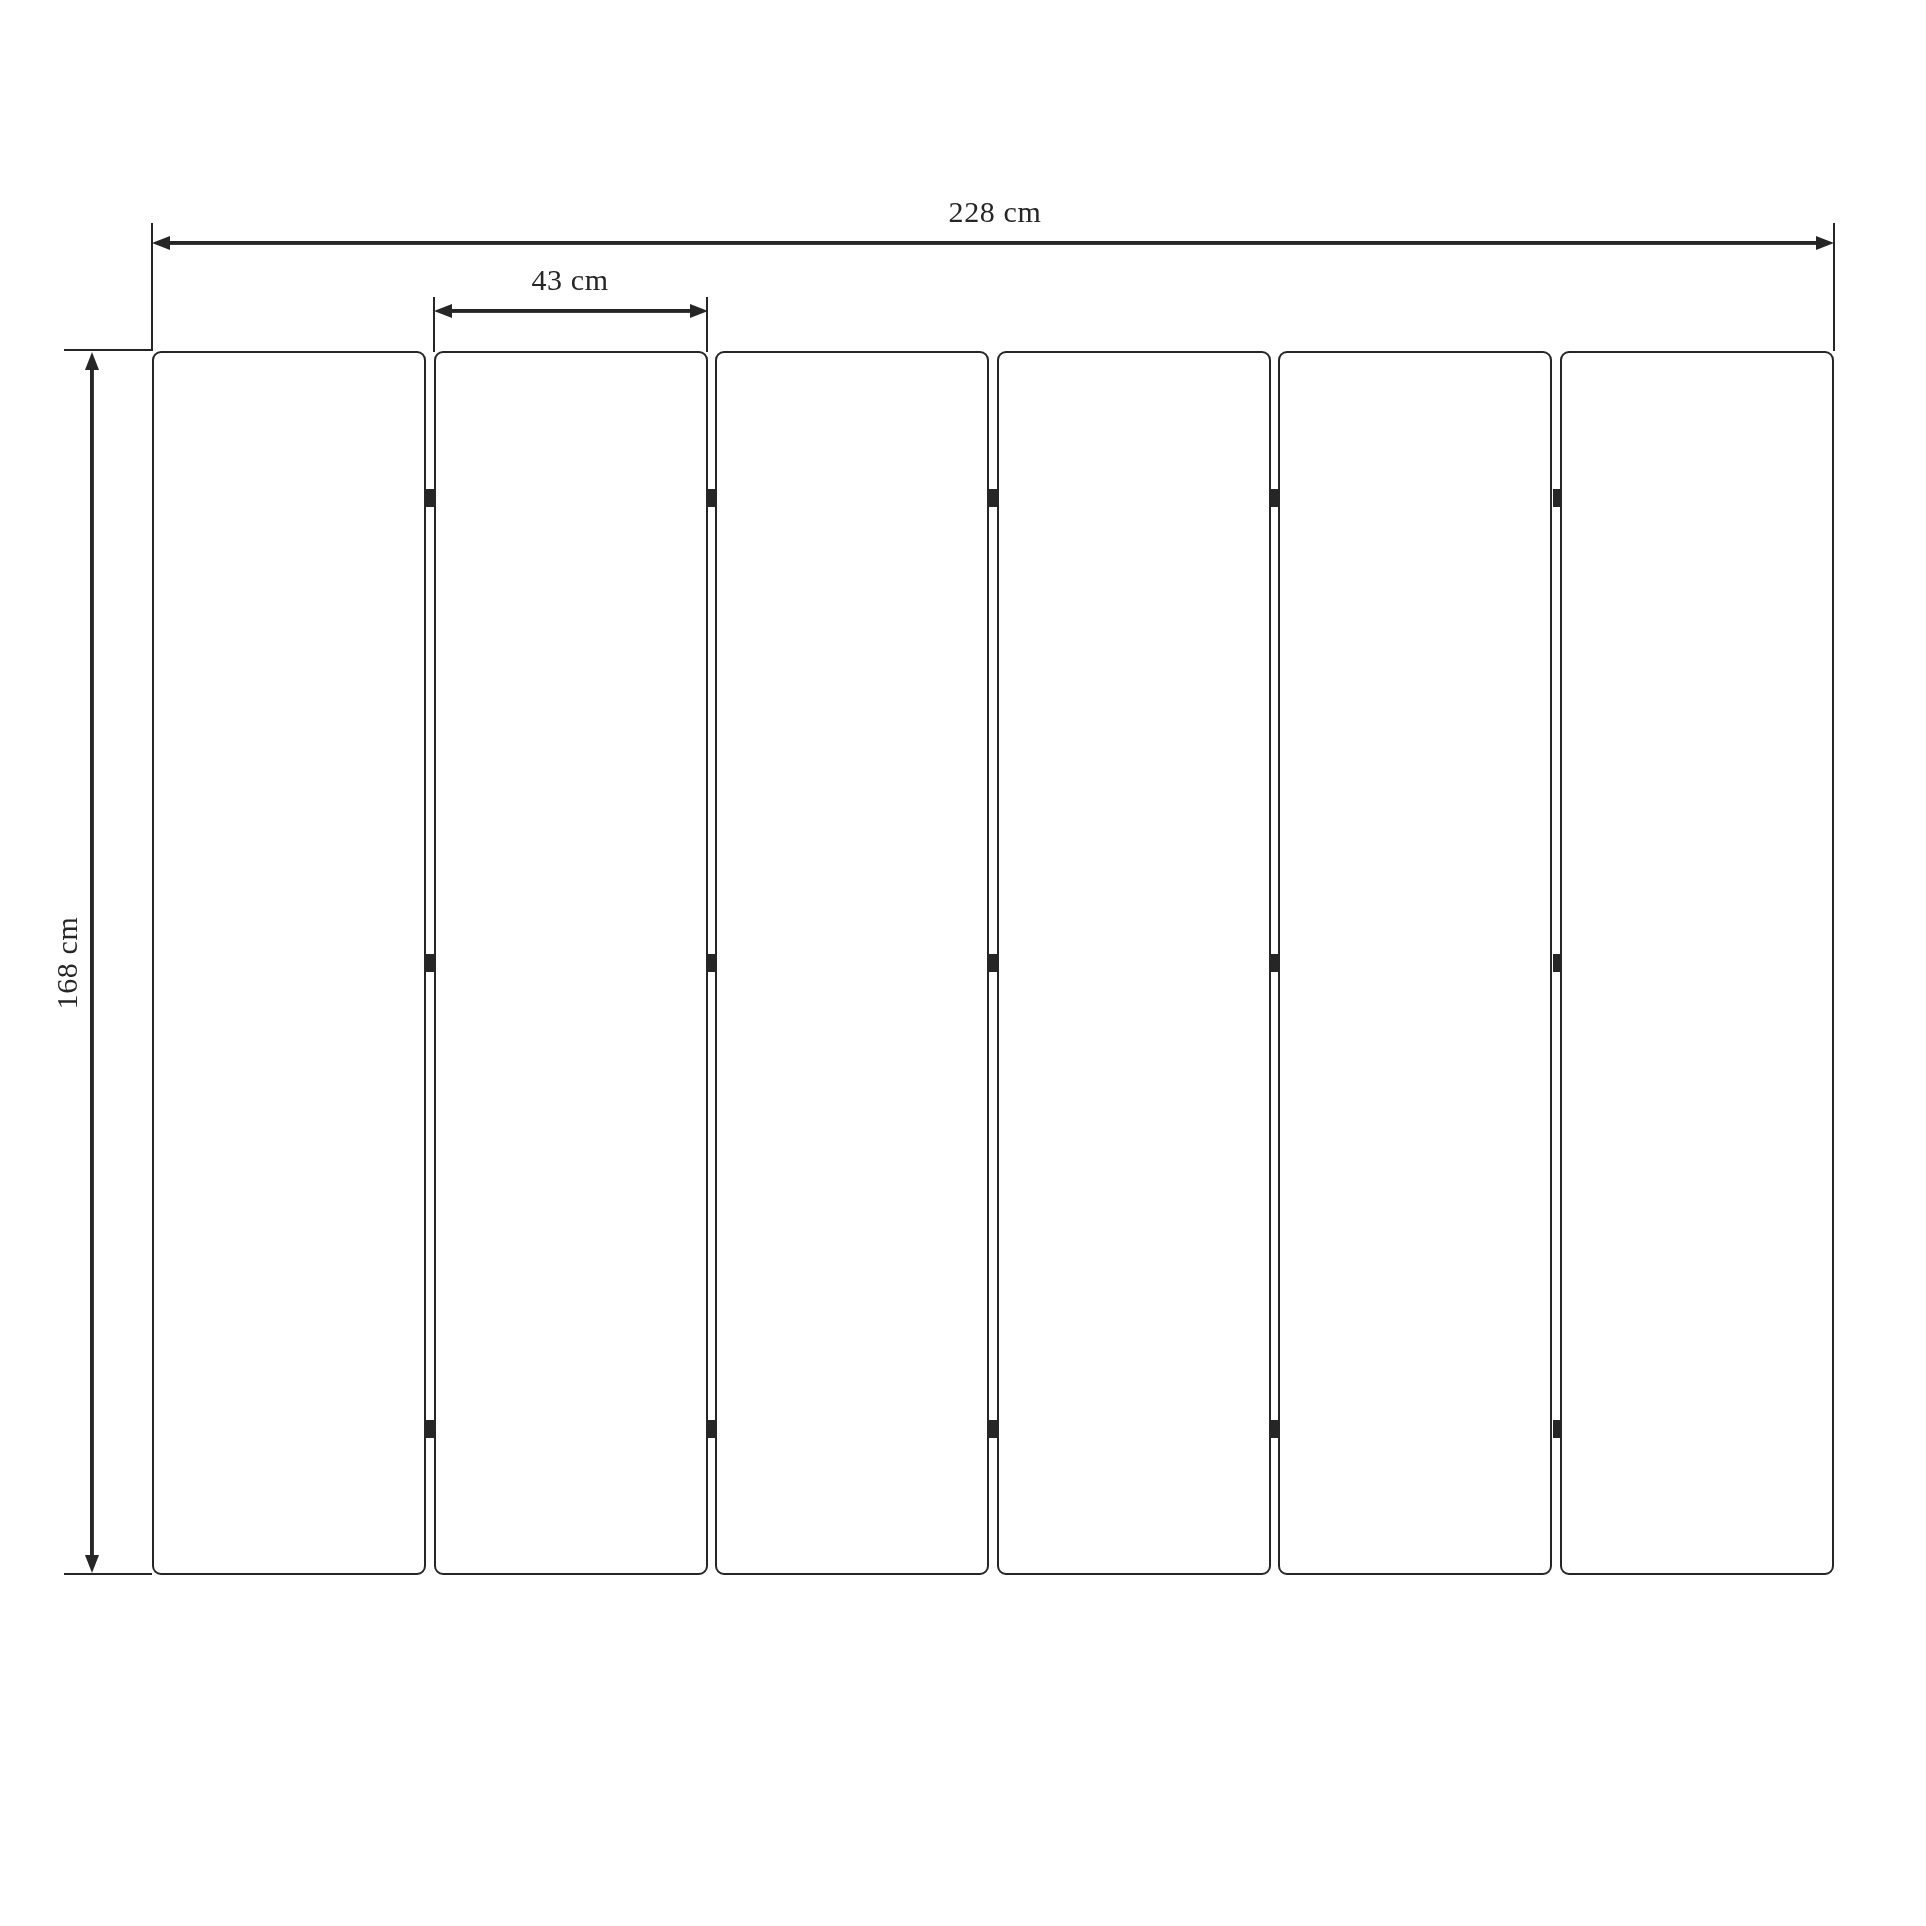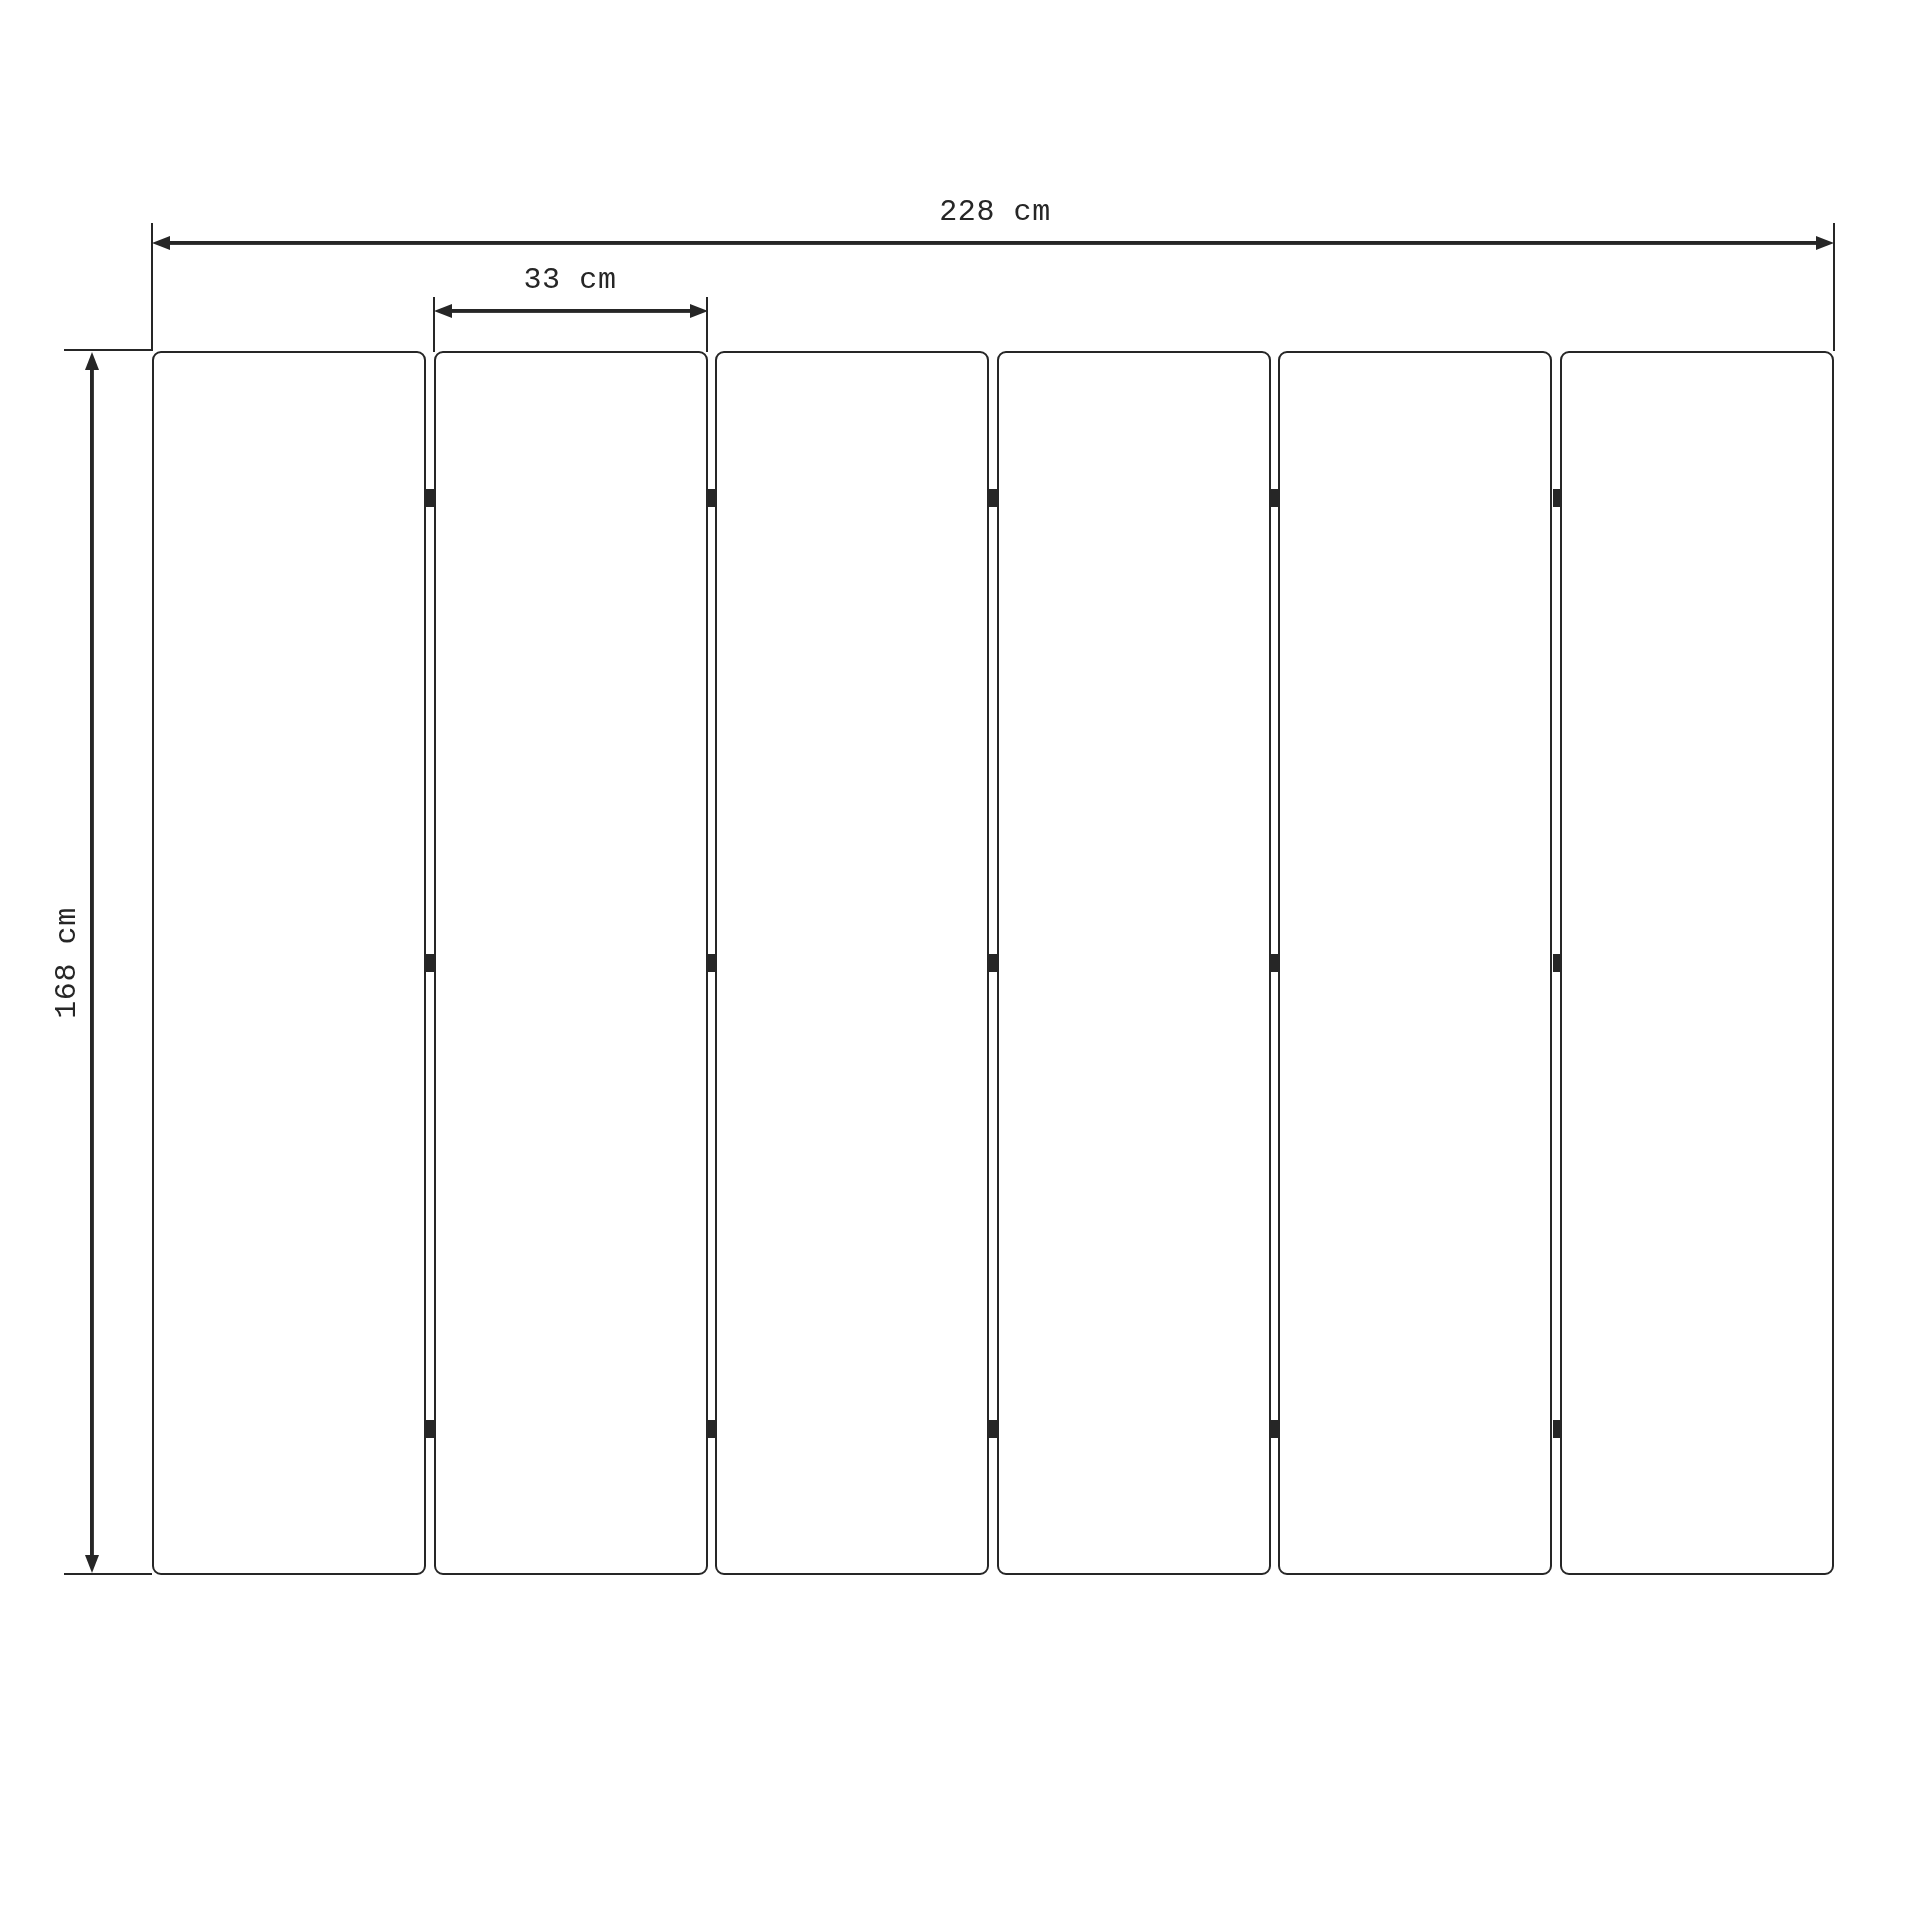--- a/index.html
+++ b/index.html
@@ -3,21 +3,21 @@
 <meta charset="utf-8">
 <style>
   :root { --ink: #262626; --bg: #ffffff; }
   * { box-sizing: border-box; }
   html, body { margin: 0; padding: 0; background: var(--bg); }
   .canvas {
     position: relative;
     width: 1926px;
     height: 1926px;
     background: var(--bg);
-    font-family: Liberation Mono, monospace;
+    font-family: Liberation Serif, serif;
     color: var(--ink);
     overflow: hidden;
     padding-left: 37px;
   }
 
   
   .dim-label {
     position: absolute;
     font-size: 30px;
     line-height: 1;
@@ -107,21 +107,21 @@
 </head>
 <body>
 
 <div class="canvas">
 
   <div class="dim-label" id="lbl-total">228 cm</div>
   <div class="ext" id="ext-total-l"></div>
   <div class="ext" id="ext-total-r"></div>
   <div class="dim-line h" id="dim-total"></div>
 
-  <div class="dim-label" id="lbl-panel">33 cm</div>
+  <div class="dim-label" id="lbl-panel">43 cm</div>
   <div class="ext" id="ext-panel-l"></div>
   <div class="ext" id="ext-panel-r"></div>
   <div class="dim-line h" id="dim-panel"></div>
 
   <div class="dim-label rot" id="lbl-height">168 cm</div>
   <div class="ext" id="ext-height-t"></div>
   <div class="ext" id="ext-height-b"></div>
   <div class="dim-line v" id="dim-height"></div>
 
   <div class="panels" id="panels">

